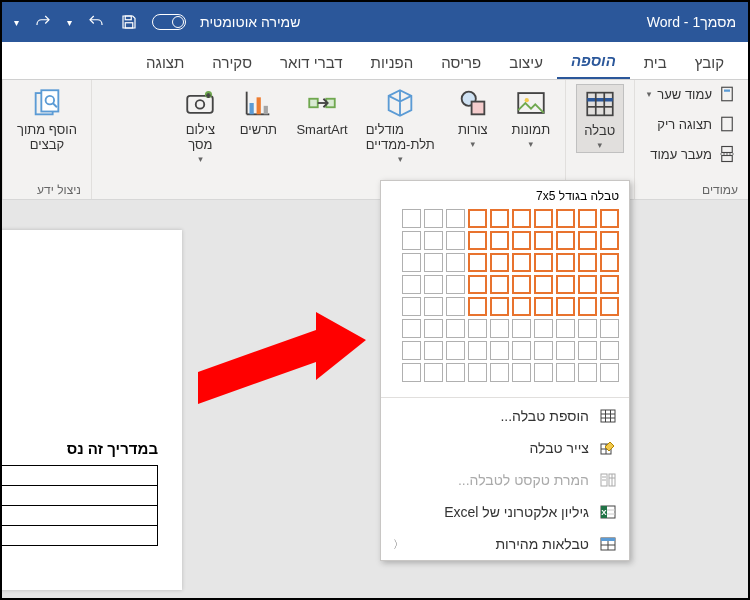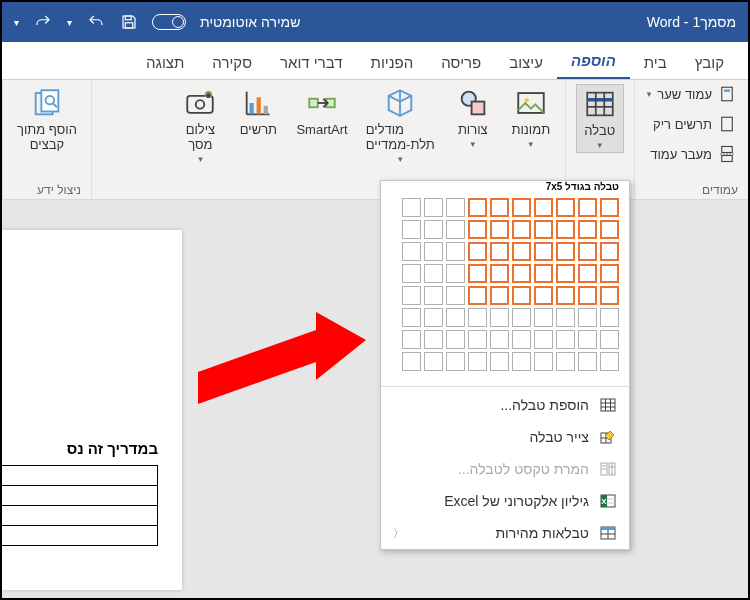--- a/index.html
+++ b/index.html
@@ -29,21 +29,21 @@
 .icon { display: inline-flex; align-items: center; justify-content: center; }
 .icon svg { display: block; }
 
 .doc-area { background: #e6e6e6; position: absolute; top: 198px; bottom: 0; left: 0; right: 0; }
 .page { position: absolute; top: 30px; left: -220px; width: 400px; height: 360px; background: #fff; box-shadow: 0 0 4px rgba(0,0,0,.2); padding: 210px 24px 0; direction: rtl; font-size: 15px; }
 .page .txt { margin-bottom: 8px; font-weight:600;}
 .page table { width: 100%; border-collapse: collapse; }
 .page td { border: 1px solid #000; height: 20px; }
 
 .dropdown { position: absolute; top: 178px; right: 118px; width: 250px; background: #fff; border: 1px solid #c8c6c4; box-shadow: 2px 2px 6px rgba(0,0,0,.25); z-index: 10; direction: rtl; }
-.dd-title { font-size: 10px; font-weight: 700; padding: 0 10px 6px; }
+.dd-title { font-size: 12px; font-weight: 400; padding: 8px 10px 6px; }
 .grid-pick { padding: 0 10px 10px; }
 .grid-pick .row { display: flex; gap: 3px; margin-bottom: 3px; }
 .cell { width: 19px; height: 19px; border: 1px solid #b0b0b0; }
 .cell.on { border: 2px solid #e8732e; }
 .dd-sep { height: 1px; background: #e1dfdd; margin: 2px 0; }
 .dd-item { display: flex; align-items: center; gap: 10px; padding: 7px 12px; font-size: 14px; color: #333; cursor: pointer; }
 .dd-item.disabled { color: #aaa; }
 .dd-item .arrow { margin-right: auto; font-size: 11px; color: #666; }
 .dd-ico { width: 18px; height: 18px; display: inline-flex; align-items: center; justify-content: center; }
 
@@ -106,21 +106,21 @@
           </span>
         <span>עמוד שער</span>
           <span class="caret">▾</span>
       </div>
       <div class="rbtn small">
         <span class="icon">
             <svg width="18" height="18" viewBox="0 0 24 24" fill="none" stroke="#444" stroke-width="1.5">
               <rect x="5" y="3" width="14" height="18"></rect>
             </svg>
           </span>
-        <span>תרשים ריק</span>
+        <span>תצוגה ריק</span>
       </div>
       <div class="rbtn small">
         <span class="icon">
             <svg width="18" height="18" viewBox="0 0 24 24" fill="none" stroke="#444" stroke-width="1.5">
               <rect x="5" y="2" width="14" height="8"></rect>
               <rect x="5" y="14" width="14" height="8"></rect>
               <line x1="3" y1="12" x2="21" y2="12" stroke-dasharray="2 2"></line>
             </svg>
           </span>
         <span>מעבר עמוד</span>

